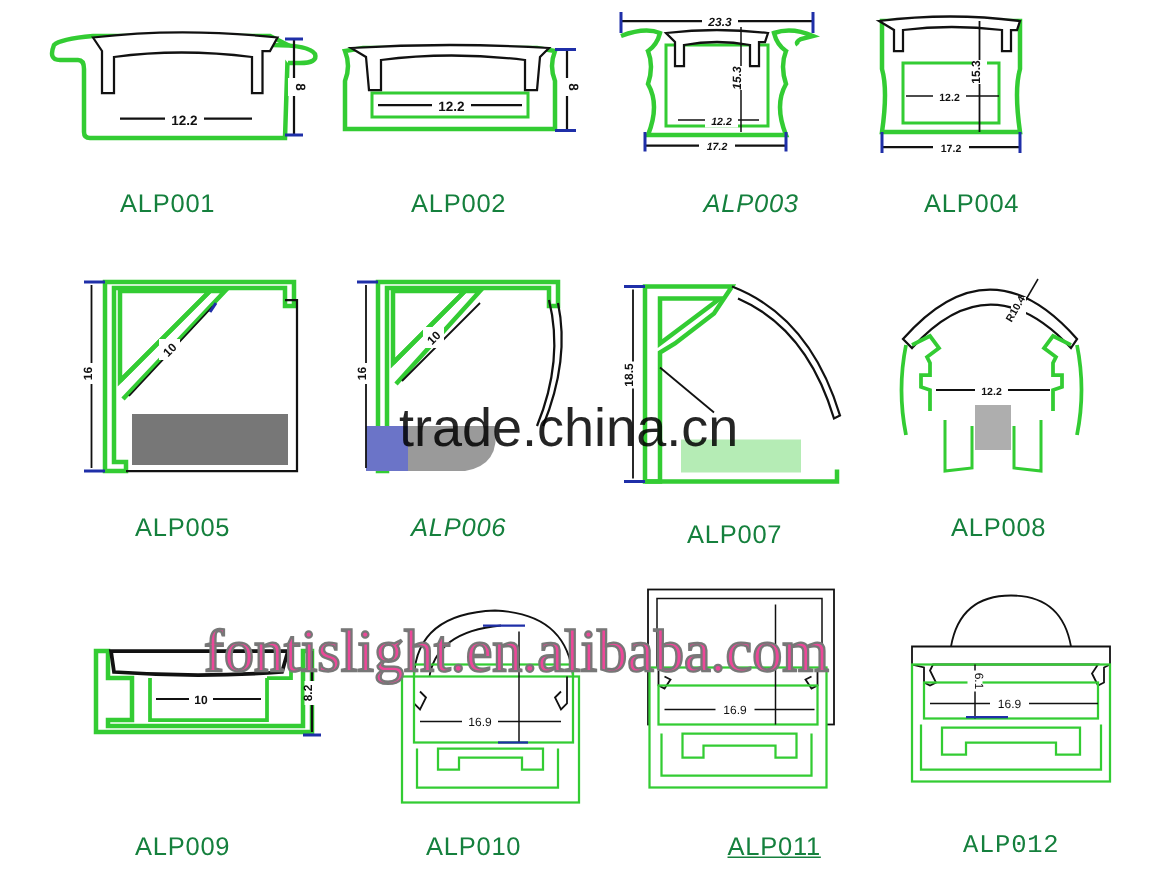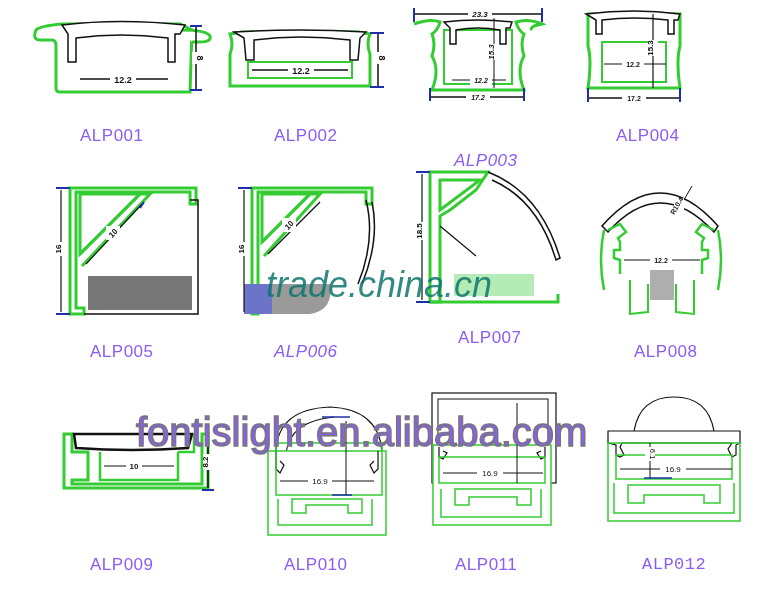--- a/index.html
+++ b/index.html
@@ -1,23 +1,23 @@
 <!DOCTYPE html>
 <html><head>
 <meta charset="utf-8">
 <style>
   html,body{margin:0;padding:0;background:#ffffff;}
   body{width:774px;height:593px;position:relative;overflow:hidden;font-family:"Liberation Sans",sans-serif;}
   .cell{position:absolute;}
   .cell svg{position:absolute;left:0;top:0;overflow:visible;}
-  .label{position:absolute;font-family:"Liberation Sans",sans-serif;font-size:17px;color:#8b5cf6;letter-spacing:0.5px;white-space:nowrap;}
+  .label{position:absolute;font-family:"Liberation Sans",sans-serif;font-size:17px;color:#15803d;letter-spacing:0.5px;white-space:nowrap;}
   .dim{font-family:"Liberation Sans",sans-serif;font-weight:bold;fill:#111;}
   .wm{position:absolute;font-family:"Liberation Sans",sans-serif;white-space:nowrap;pointer-events:none;}
-  .wm-trade{font-size:36px;color:#0f766e;opacity:0.85;font-style:italic;}
-  .wm-outline{font-size:40px;color:#8b5cf6;-webkit-text-stroke:1.5px #777;text-shadow:0 0 1px #999;}
+  .wm-trade{font-size:36px;color:#000000;opacity:0.85;}
+  .wm-outline{font-size:40px;color:#ec4899;-webkit-text-stroke:1.5px #777;text-shadow:0 0 1px #999;font-family:Liberation Serif, serif;}
 </style>
 </head>
 <body>
 
 <div class="cell" style="left:0;top:0;width:210px;height:160px;">
   <svg width="210" height="100">
     <path d="M36 30 Q32 40 40 40 L52 40 Q56 40 56 46 L56 88 Q56 92 60 92 L190 92 L192 30 L180 24 L62 24 Q40 26 36 30 Z" fill="#fff" stroke="#33cc33" stroke-width="3"></path>
     <path d="M182 30 Q206 30 210 36 Q212 42 200 42 L192 42" fill="#fff" stroke="#33cc33" stroke-width="3"></path>
     <path d="M62 25 Q120 18 185 25 L180 34 L175 34 L175 62 L168 62 L168 38 Q120 32 76 38 L76 62 L68 62 L68 34 Z" fill="#fff" stroke="#111" stroke-width="1.5"></path>
     <line x1="80" y1="79" x2="168" y2="79" stroke="#111" stroke-width="1.5"></line>
@@ -64,21 +64,21 @@
     <text class="dim" x="84" y="52" font-size="8" text-anchor="middle" transform="rotate(-90 84 52)">15.3</text>
     <line x1="42" y1="80" x2="96" y2="80" stroke="#111" stroke-width="1"></line>
     <rect x="60" y="75" width="22" height="10" fill="#fff"></rect>
     <text class="dim" x="71" y="83" font-size="7" text-anchor="middle">12.2</text>
     <line x1="20" y1="97" x2="114" y2="97" stroke="#111" stroke-width="1.5"></line>
     <line x1="20" y1="88" x2="20" y2="101" stroke="#1f2fa8" stroke-width="2"></line>
     <line x1="114" y1="88" x2="114" y2="101" stroke="#1f2fa8" stroke-width="2"></line>
     <rect x="56" y="92" width="24" height="10" fill="#fff"></rect>
     <text class="dim" x="68" y="100" font-size="7" text-anchor="middle">17.2</text>
   </svg>
-  <div class="label" style="left:44px;top:126px;margin-top:25px;">ALP003</div>
+  <div class="label" style="left:59px;top:126px;">ALP003</div>
 </div>
 
 <div class="cell" style="left:580px;top:0;width:150px;height:160px;">
   <svg width="150" height="110">
     <path d="M8 14 L8 46 Q12 60 8 88 L100 88 Q96 60 100 46 L100 14 Z" fill="#fff" stroke="#33cc33" stroke-width="3"></path>
     <rect x="22" y="42" width="64" height="40" fill="#fff" stroke="#33cc33" stroke-width="2"></rect>
     <path d="M6 14 Q54 8 100 14 L98 20 L94 20 L94 34 L88 34 L88 20 Q54 16 22 20 L22 34 L16 34 L16 20 Z" fill="#fff" stroke="#111" stroke-width="1.5"></path>
     <line x1="24" y1="64" x2="86" y2="64" stroke="#111" stroke-width="1"></line>
     <rect x="42" y="59" width="22" height="10" fill="#fff"></rect>
     <text class="dim" x="53" y="67" font-size="7" text-anchor="middle">12.2</text>
@@ -127,21 +127,21 @@
     <rect x="52" y="38" width="14" height="14" fill="#fff"></rect>
     <text class="dim" x="59" y="48" font-size="8" text-anchor="middle" transform="rotate(-45 59 45)">10</text>
     <line x1="14" y1="10" x2="14" y2="132" stroke="#111" stroke-width="1.2"></line>
     <line x1="8" y1="8" x2="22" y2="8" stroke="#1f2fa8" stroke-width="2"></line>
     <rect x="9" y="62" width="10" height="14" fill="#fff"></rect>
     <text class="dim" x="14" y="69" font-size="8" text-anchor="middle" transform="rotate(-90 14 69)">16</text>
   </svg>
   <div class="label" style="left:44px;top:162px;font-style:italic;">ALP006</div>
 </div>
 
-<div class="cell" style="left:410px;top:166px;width:160px;height:190px;">
+<div class="cell" style="left:410px;top:185px;width:160px;height:190px;">
   <svg width="160" height="140">
     <path d="M24 6 L78 6 L66 24 L40 44 L30 50 L30 136 L20 136 L20 6 Z" fill="#fff" stroke="#33cc33" stroke-width="3"></path>
     <path d="M30 14 L70 14 L30 44 Z" fill="#fff" stroke="#33cc33" stroke-width="3"></path>
     <path d="M78 6 Q130 26 150 92 L146 94 Q128 34 82 14" fill="#fff" stroke="#111" stroke-width="1.5"></path>
     <path d="M20 136 L148 136 L148 128" fill="none" stroke="#33cc33" stroke-width="3"></path>
     <rect x="44" y="108" width="80" height="22" fill="#b5ecb5"></rect>
     <line x1="30" y1="60" x2="66" y2="90" stroke="#111" stroke-width="1.2"></line>
     <line x1="12" y1="8" x2="12" y2="134" stroke="#111" stroke-width="1.2"></line>
     <line x1="6" y1="6" x2="20" y2="6" stroke="#1f2fa8" stroke-width="2"></line>
     <line x1="6" y1="136" x2="20" y2="136" stroke="#1f2fa8" stroke-width="2"></line>
@@ -216,21 +216,21 @@
     <path d="M14 62 L14 72 L18 74 L22 68 L18 66" fill="none" stroke="#111" stroke-width="1.2"></path>
     <path d="M120 62 L120 72 L116 74 L112 68 L116 66" fill="none" stroke="#111" stroke-width="1.2"></path>
     <rect x="14" y="72" width="106" height="26" fill="none" stroke="#33cc33" stroke-width="1.5"></rect>
     <path d="M16 104 L16 132 L116 132 L116 104" fill="none" stroke="#33cc33" stroke-width="1.5"></path>
     <path d="M30 104 L106 104 L106 120 L92 120 L92 112 L44 112 L44 120 L30 120 Z" fill="#fff" stroke="#33cc33" stroke-width="1.5"></path>
     <line x1="92" y1="18" x2="92" y2="98" stroke="#111" stroke-width="1"></line>
     <line x1="18" y1="88" x2="118" y2="88" stroke="#111" stroke-width="1"></line>
     <rect x="52" y="83" width="26" height="10" fill="#fff"></rect>
     <text x="65" y="91" font-size="8" text-anchor="middle" fill="#111">16.9</text>
   </svg>
-  <div class="label" style="left:30px;top:170px;">ALP011</div>
+  <div class="label" style="left:60px;top:170px;text-decoration:underline;">ALP011</div>
 </div>
 
 <div class="cell" style="left:600px;top:385px;width:150px;height:205px;">
   <svg width="150" height="160">
     <path d="M34 46 Q40 12 74 12 Q108 12 114 46" fill="#fff" stroke="#111" stroke-width="1.2"></path>
     <path d="M8 46 L140 46 L140 58 L136 60 L136 70 L132 72 L128 64 L132 58 L22 58 L20 62 L24 70 L20 72 L16 70 L16 60 L8 58 Z" fill="#fff" stroke="#111" stroke-width="1.2"></path>
     <rect x="8" y="58" width="132" height="78" fill="none" stroke="#33cc33" stroke-width="1.5"></rect>
     <rect x="16" y="70" width="116" height="24" fill="none" stroke="#33cc33" stroke-width="1.5"></rect>
     <path d="M14 98 L14 128 L134 128 L134 98" fill="none" stroke="#33cc33" stroke-width="1.5"></path>
     <path d="M28 100 L120 100 L120 118 L104 118 L104 110 L44 110 L44 118 L28 118 Z" fill="#fff" stroke="#33cc33" stroke-width="1.5"></path>

